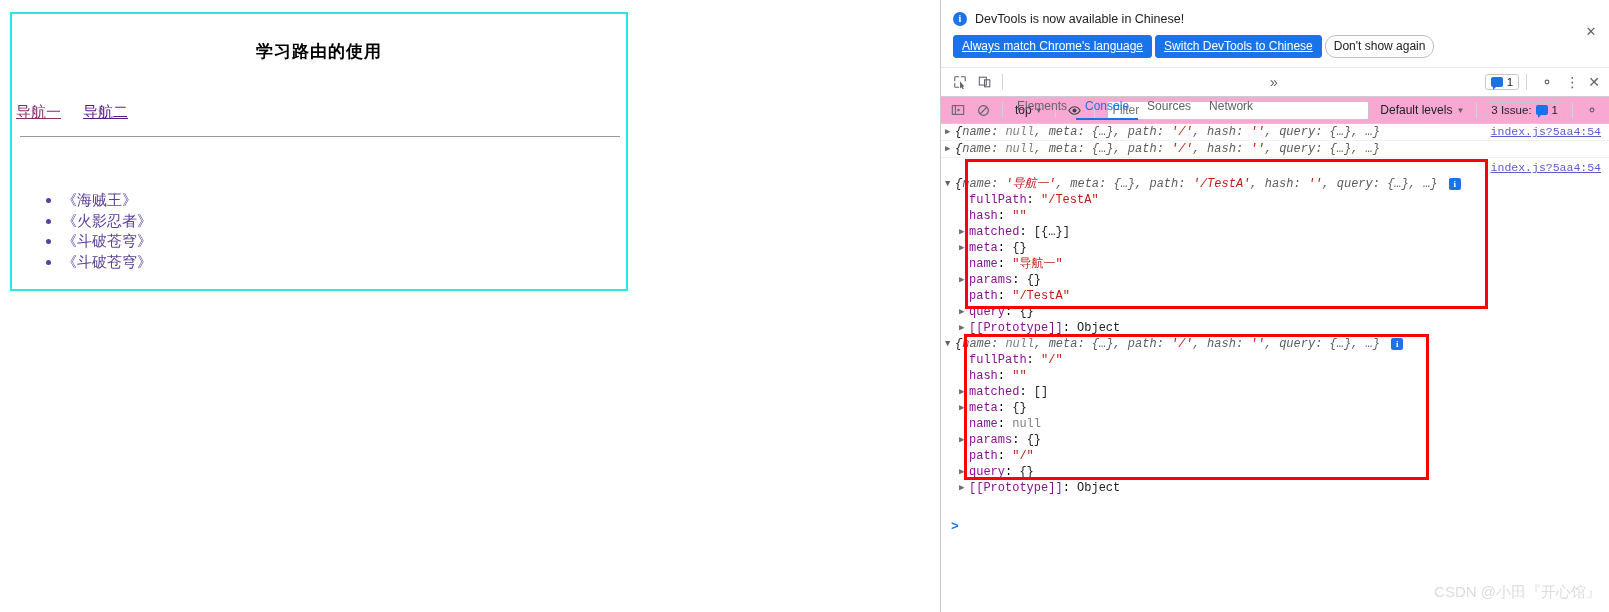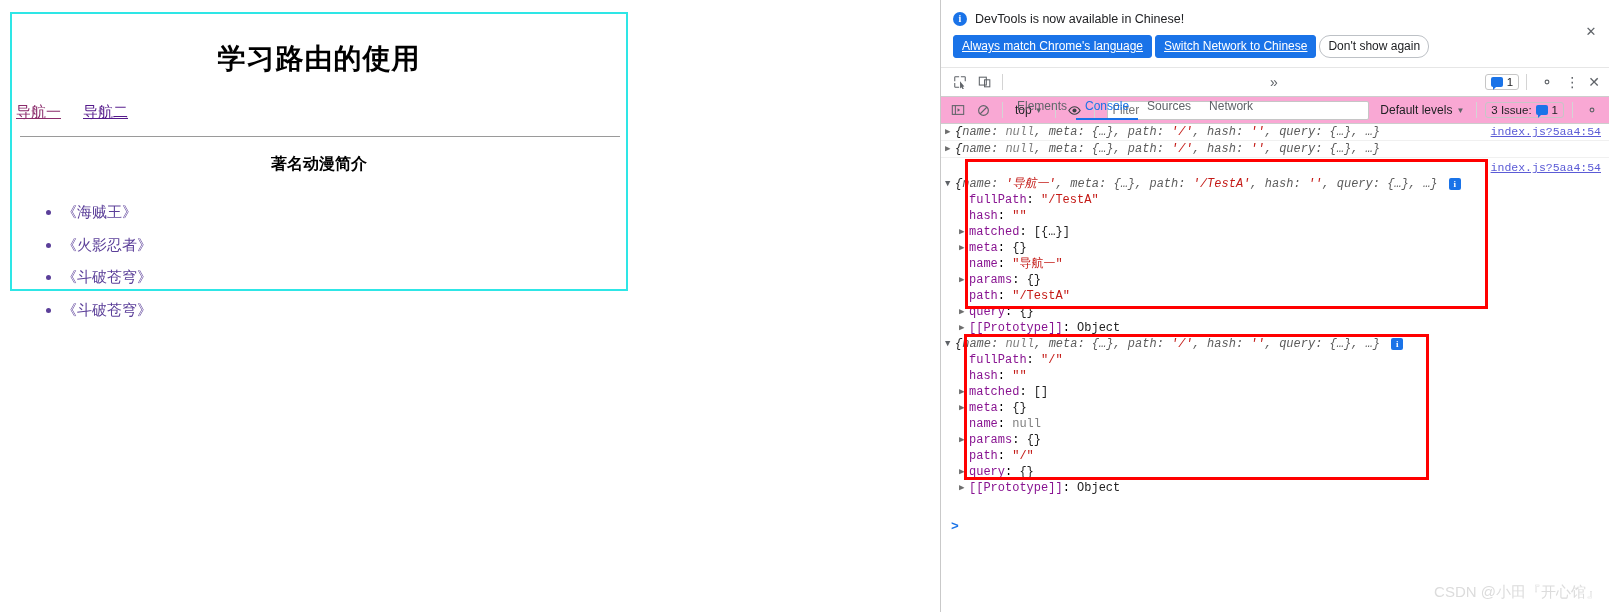--- a/index.html
+++ b/index.html
@@ -18,21 +18,21 @@
     background: #fff; overflow: hidden;
   }
   .app-box {
     position: absolute; left: 10px; top: 12px;
     width: 618px; height: 279px;
     border: 2px solid #2ee6e6;
     background: #fff;
   }
   .app-title {
     text-align: center;
-    font-size: 28px;
+    font-size: 17px;
     font-weight: bold;
     color: #000;
     margin: 26px 0 0 0;
     letter-spacing: 1px;
   }
   .nav-row {
     position: absolute;
     left: 0; top: 89px;
     width: 100%;
     padding-left: 4px;
@@ -61,21 +61,20 @@
   .anime-list {
     position: absolute;
     left: 22px; top: 176px;
     margin: 0; padding-left: 28px;
     list-style: disc;
   }
   .anime-list li {
     color: #5b3f99;
     font-size: 15px;
     line-height: 20.5px;
-    margin-top: 12px;
   }
 
   
   #devtools {
     position: absolute; left: 940px; top: 0;
     width: 669px; height: 612px;
     background: #ffffff;
     border-left: 1px solid #c9c9c9;
     font-family: "Liberation Sans", sans-serif;
   }
@@ -275,41 +274,40 @@
   <div id="page">
     <div class="app-box">
       <h1 class="app-title">学习路由的使用</h1>
 
       <div class="nav-row">
         <a class="nav-link active">导航一</a><a class="nav-link visited">导航二</a>
       </div>
 
       <div class="divider-line"></div>
 
-      <div class="sub-title">著名动漫简介</div>
 
       <ul class="anime-list">
         <li>《海贼王》</li>
         <li>《火影忍者》</li>
         <li>《斗破苍穹》</li>
         <li>《斗破苍穹》</li>
       </ul>
     </div>
   </div>
 
   <div id="devtools">
 
     <div class="lang-bar">
       <div class="lang-row1">
         <span class="info-circle">i</span>
         <span class="lang-msg">DevTools is now available in Chinese!</span>
       </div>
       <div class="lang-row2">
         <button class="btn-blue">Always match Chrome's language</button>
-        <button class="btn-blue">Switch Network to Chinese</button>
+        <button class="btn-blue">Switch DevTools to Chinese</button>
         <button class="btn-white">Don't show again</button>
       </div>
       <div class="lang-close">✕</div>
     </div>
 
     <div class="tabstrip">
       <div class="tb-icon">
         <svg width="14" height="14" viewBox="0 0 16 16">
           <path d="M2 2 h5 M2 2 v5 M14 2 h-5 M14 2 v5 M2 14 h5 M2 14 v-5" stroke="#5f6368" fill="none" stroke-width="1.2"></path>
           <path d="M8 7 l5 6 -2 0.3 1.4 2.4 -1.3 0.8 -1.4-2.4 -1.6 1.3z" fill="#5f6368"></path>

